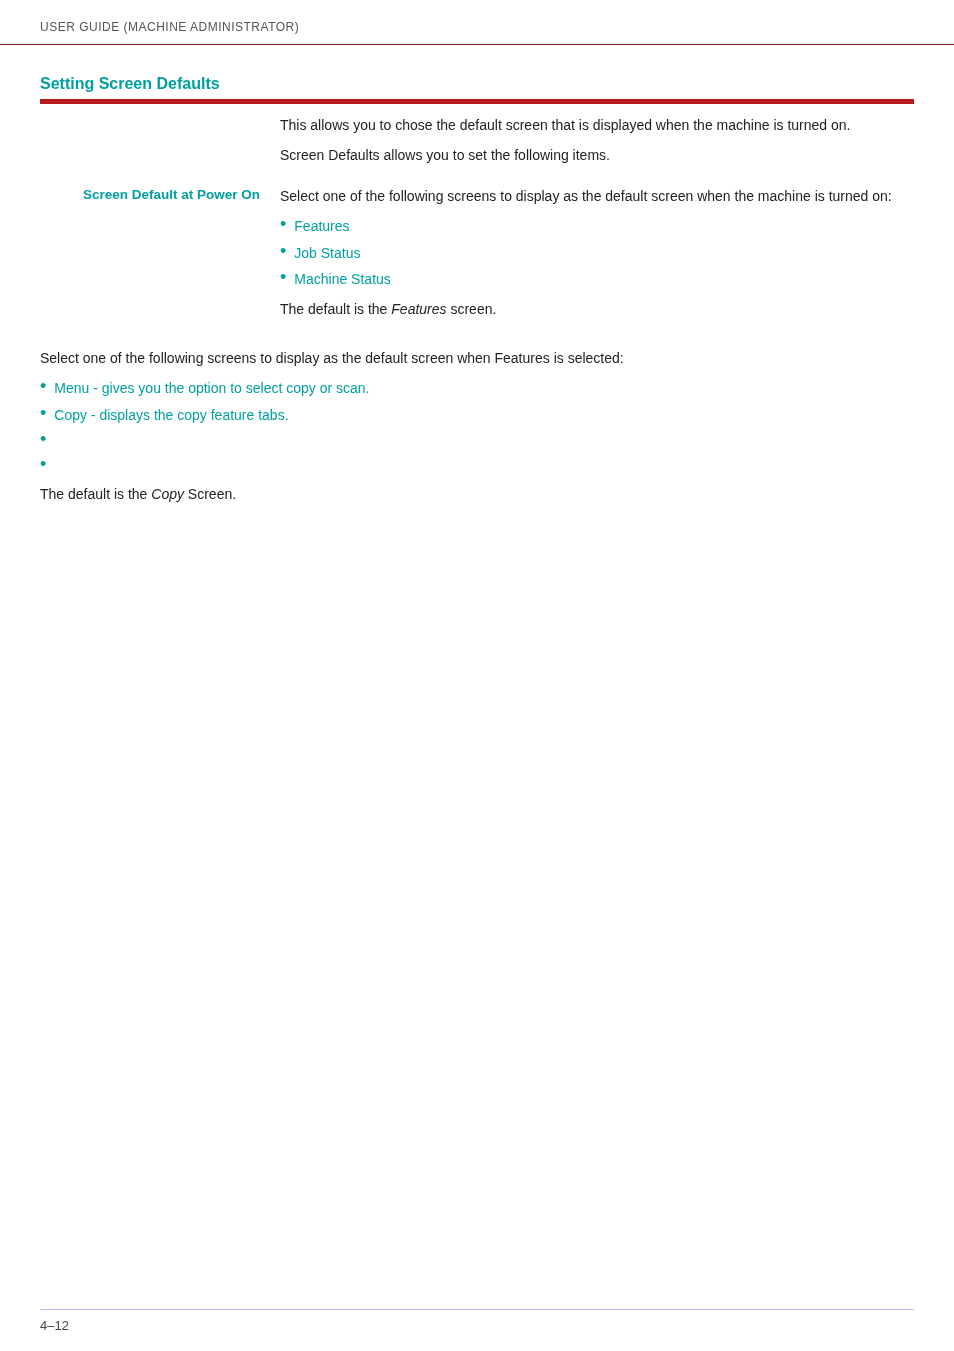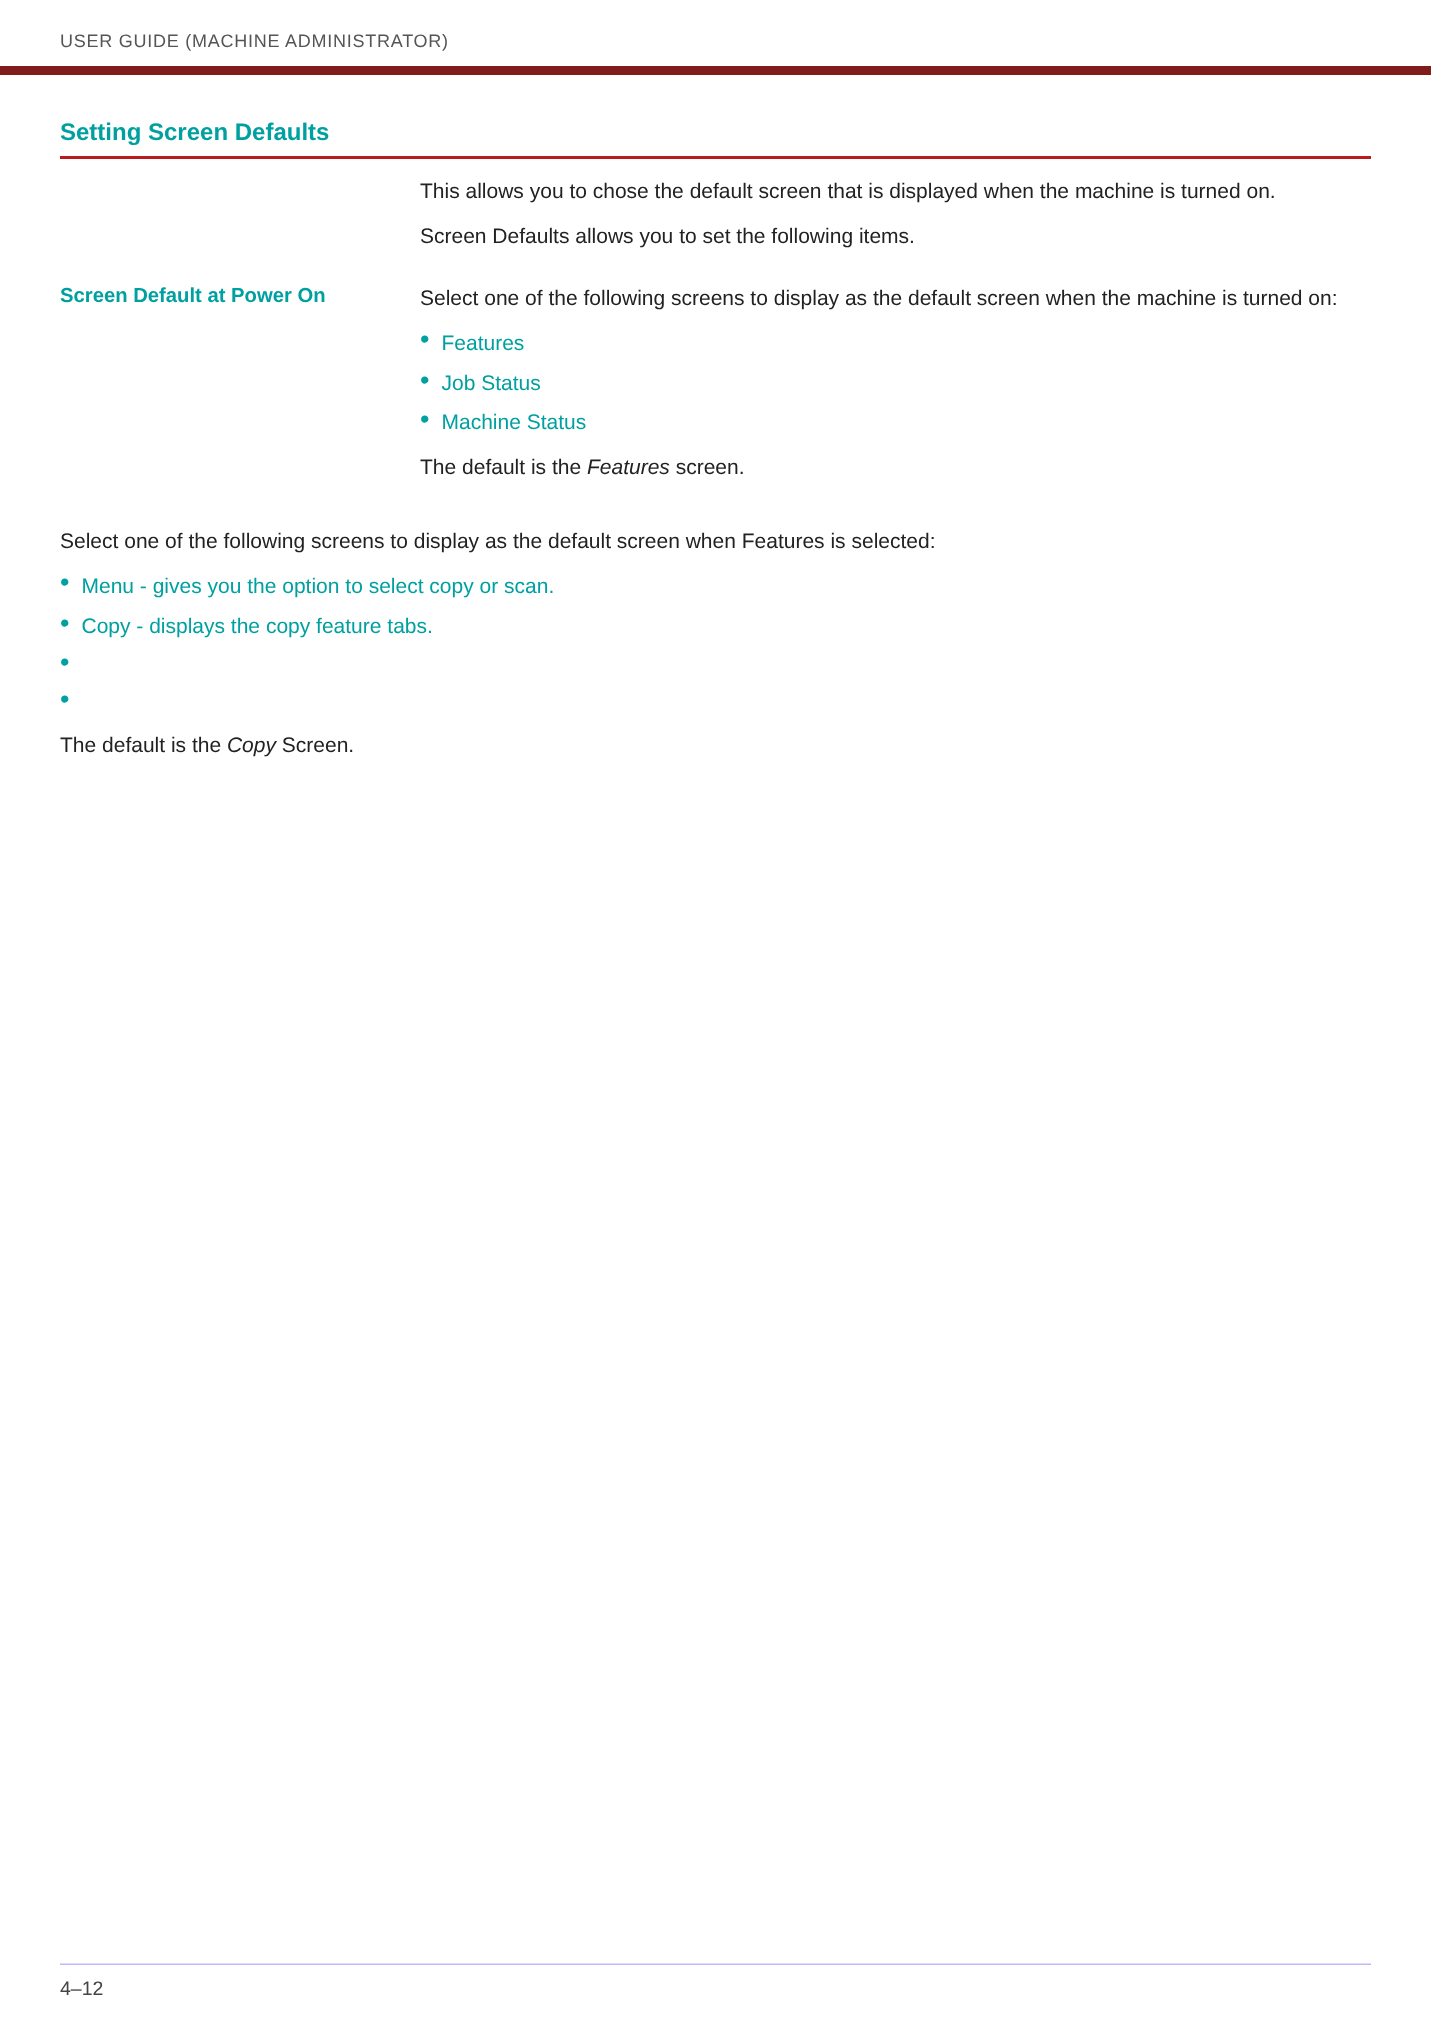--- a/index.html
+++ b/index.html
@@ -21,21 +21,21 @@
     .page-container {
       width: 954px;
       min-height: 1351px;
       padding: 0;
       position: relative;
     }
 
     
     .header {
       padding: 18px 40px 10px 40px;
-      border-bottom: 6px solid #7f1d1d;
+      border-bottom: 1px solid #7f1d1d;
     }
 
     .header-title {
       font-size: 12px;
       color: #555;
       letter-spacing: 0.5px;
       text-transform: uppercase;
       font-variant: small-caps;
     }
 
@@ -43,35 +43,36 @@
     .content {
       padding: 30px 40px 40px 40px;
     }
 
     
     .section-title {
       color: #00a0a0;
       font-size: 16px;
       font-weight: bold;
       margin-bottom: 10px;
-      border-bottom: 2px solid #b91c1c;
+      border-bottom: 5px solid #b91c1c;
       padding-bottom: 6px;
     }
 
     
     .entry {
       display: flex;
       margin-bottom: 18px;
       margin-top: 10px;
     }
 
     .entry-label {
       width: 240px;
       min-width: 240px;
       padding-right: 20px;
+      text-align: right;
       color: #00a0a0;
       font-weight: bold;
       font-size: 13.5px;
       padding-top: 2px;
     }
 
     .entry-content {
       flex: 1;
       font-size: 14px;
       color: #222;

